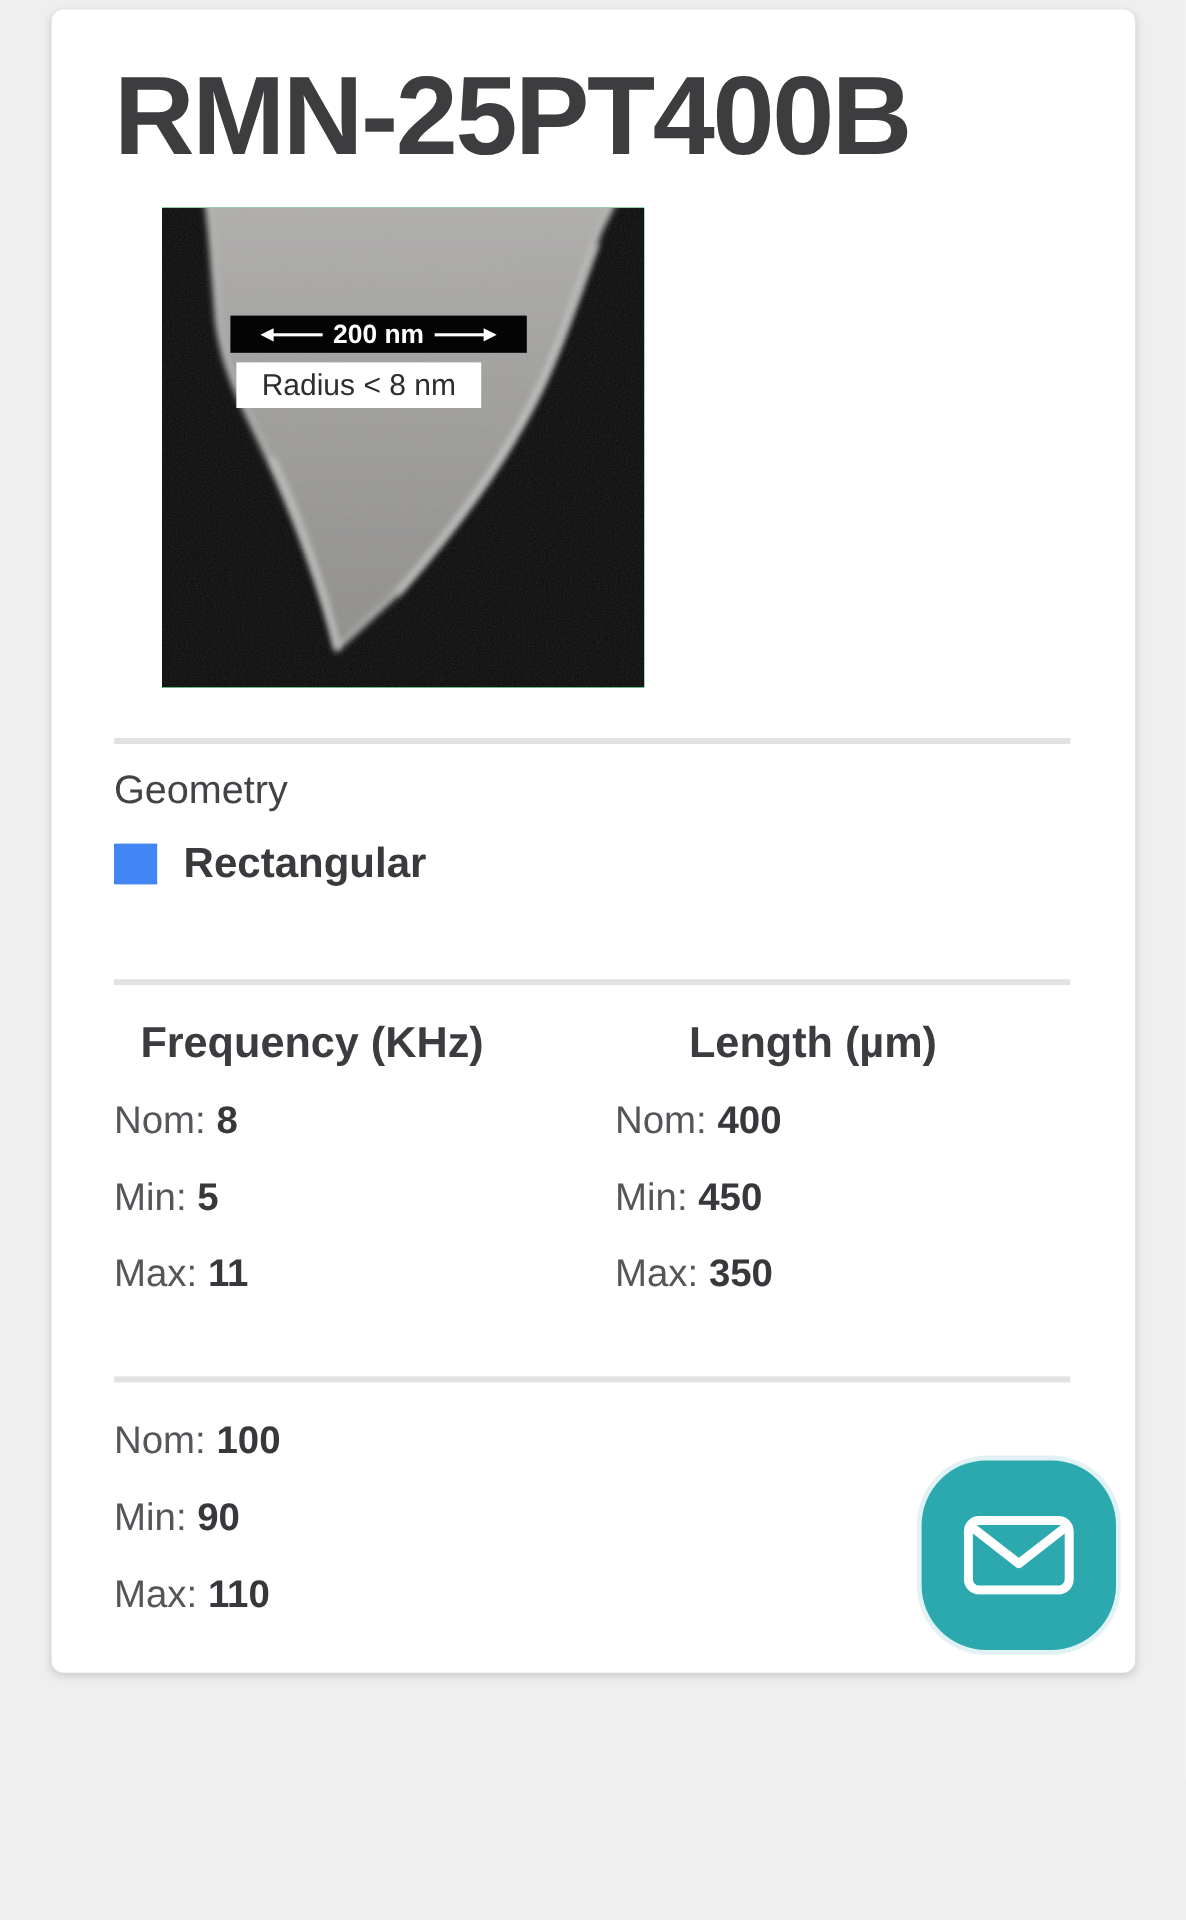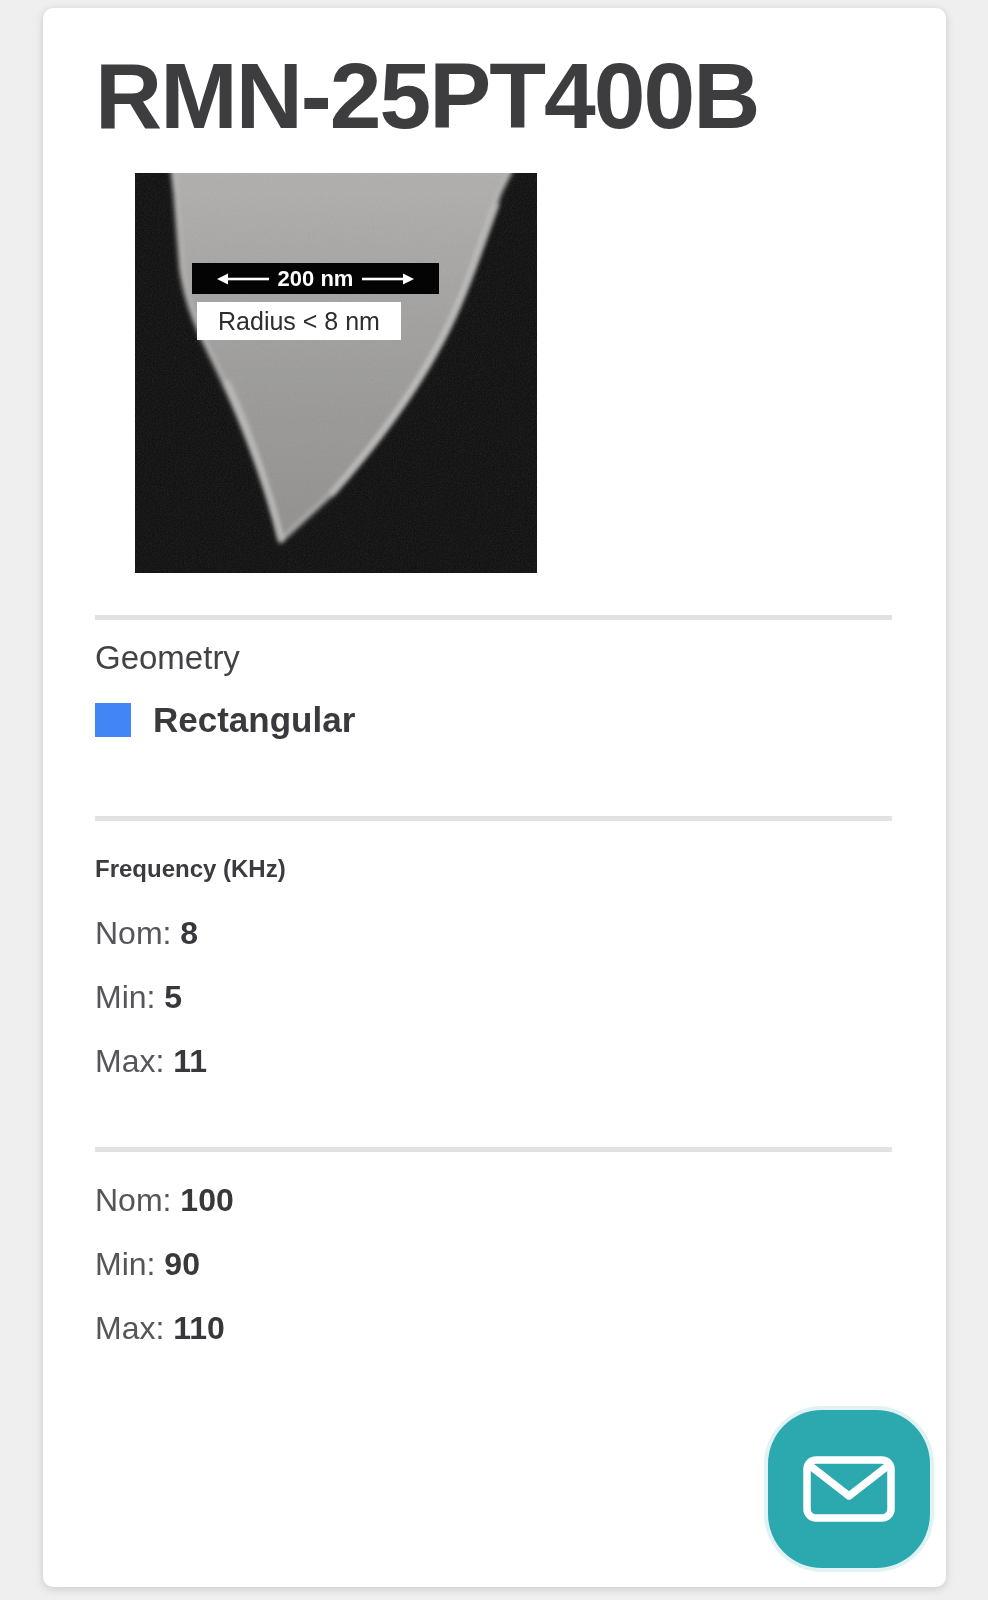--- a/index.html
+++ b/index.html
@@ -6,21 +6,21 @@
   html, body {
     width: 988px; height: 1600px;
     background: #f0efef;
     font-family: "Liberation Sans", sans-serif;
     overflow: hidden;
   }
   .card {
     position: relative;
     margin: 8px 0 0 43px;
     width: 903px;
-    height: 1579px;
+    height: 1386px;
     background: #ffffff;
     border-radius: 10px;
     box-shadow: 0 2px 8px rgba(0,0,0,0.16);
     padding: 38px 54px 0 52px;
   }
   .title {
     font-size: 93px;
     font-weight: bold;
     letter-spacing: -2px;
     line-height: 1.0;
@@ -74,25 +74,26 @@
   .swatch { width: 36px; height: 34px; flex: 0 0 auto; }
   .geo-value { font-size: 35px; font-weight: bold; color: #3a3a3e; }
   .specs {
     padding: 16px 0 54px 0;
     display: grid;
     grid-template-columns: 1fr 1fr;
     column-gap: 38px;
   }
   .spec-col { font-size: 32px; line-height: 64px; }
   .spec-col h3 {
-    font-size: 24px;
+    font-size: 36px;
     font-weight: bold;
     color: #3b3b40;
     max-width: 330px;
     line-height: 64px;
+    text-align: center;
   }
   .spec-line { color: #55555a; }
   .spec-line b { color: #38383c; }
   
   .fab {
     position: absolute;
     right: 16px;
     bottom: 19px;
     width: 162px;
     height: 158px;
@@ -163,20 +164,26 @@
 
   <div class="divider"></div>
 
   <section class="specs">
     <div class="spec-col">
       <h3>Frequency (KHz)</h3>
       <div class="spec-line"><span>Nom:</span> <b>8</b></div>
       <div class="spec-line"><span>Min:</span> <b>5</b></div>
       <div class="spec-line"><span>Max:</span> <b>11</b></div>
     </div>
+    <div class="spec-col">
+      <h3>Length (µm)</h3>
+      <div class="spec-line"><span>Nom:</span> <b>400</b></div>
+      <div class="spec-line"><span>Min:</span> <b>450</b></div>
+      <div class="spec-line"><span>Max:</span> <b>350</b></div>
+    </div>
   </section>
 
   <div class="divider"></div>
 
   <section class="specs">
     <div class="spec-col">
       <div class="spec-line"><span>Nom:</span> <b>100</b></div>
       <div class="spec-line"><span>Min:</span> <b>90</b></div>
       <div class="spec-line"><span>Max:</span> <b>110</b></div>
     </div>

